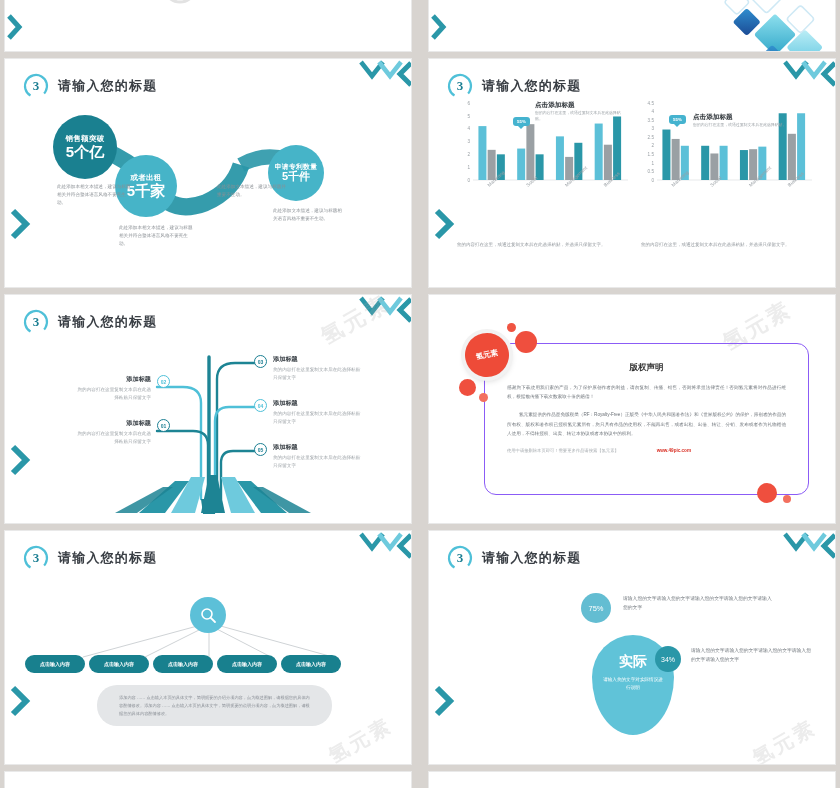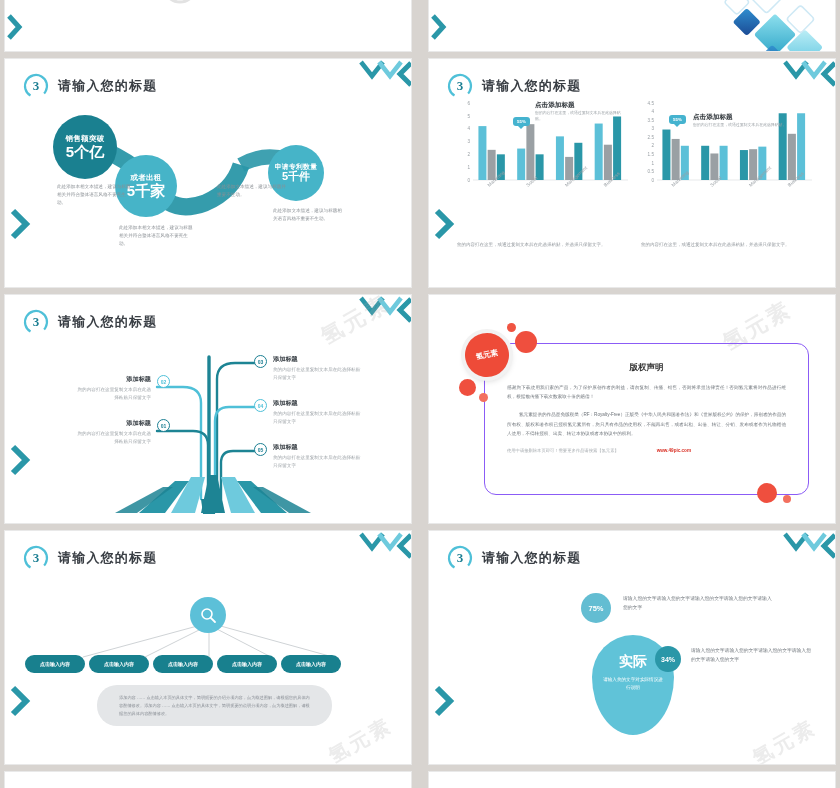--- a/index.html
+++ b/index.html
@@ -140,21 +140,21 @@
 
   
   .drop {
     position:absolute; border-radius:50% 50% 50% 50%/ 42% 42% 58% 58%;
   }
   .drop .dh { font-size:14px; font-weight:bold; color:#fff; text-align:center; }
   .drop .dp { font-size:4.6px; color:#fff; line-height:1.8; text-align:center; margin-top:5px; }
   .pctcirc {
     position:absolute; border-radius:50%;
     display:flex; align-items:center; justify-content:center;
-    color:#fff; font-weight:bold;
+    color:#fff; font-weight:normal;
   }
   .side-txt { position:absolute; font-size:4.8px; color:#6f757b; line-height:1.85; width:150px; }
 
   .wm { position:absolute; color:rgba(170,170,170,.22); font-weight:bold;
         font-size:26px; transform:rotate(-30deg); pointer-events:none;
         font-family:"DejaVu Sans",sans-serif; letter-spacing:3px; }
 </style>
 </head>
 <body>
 

